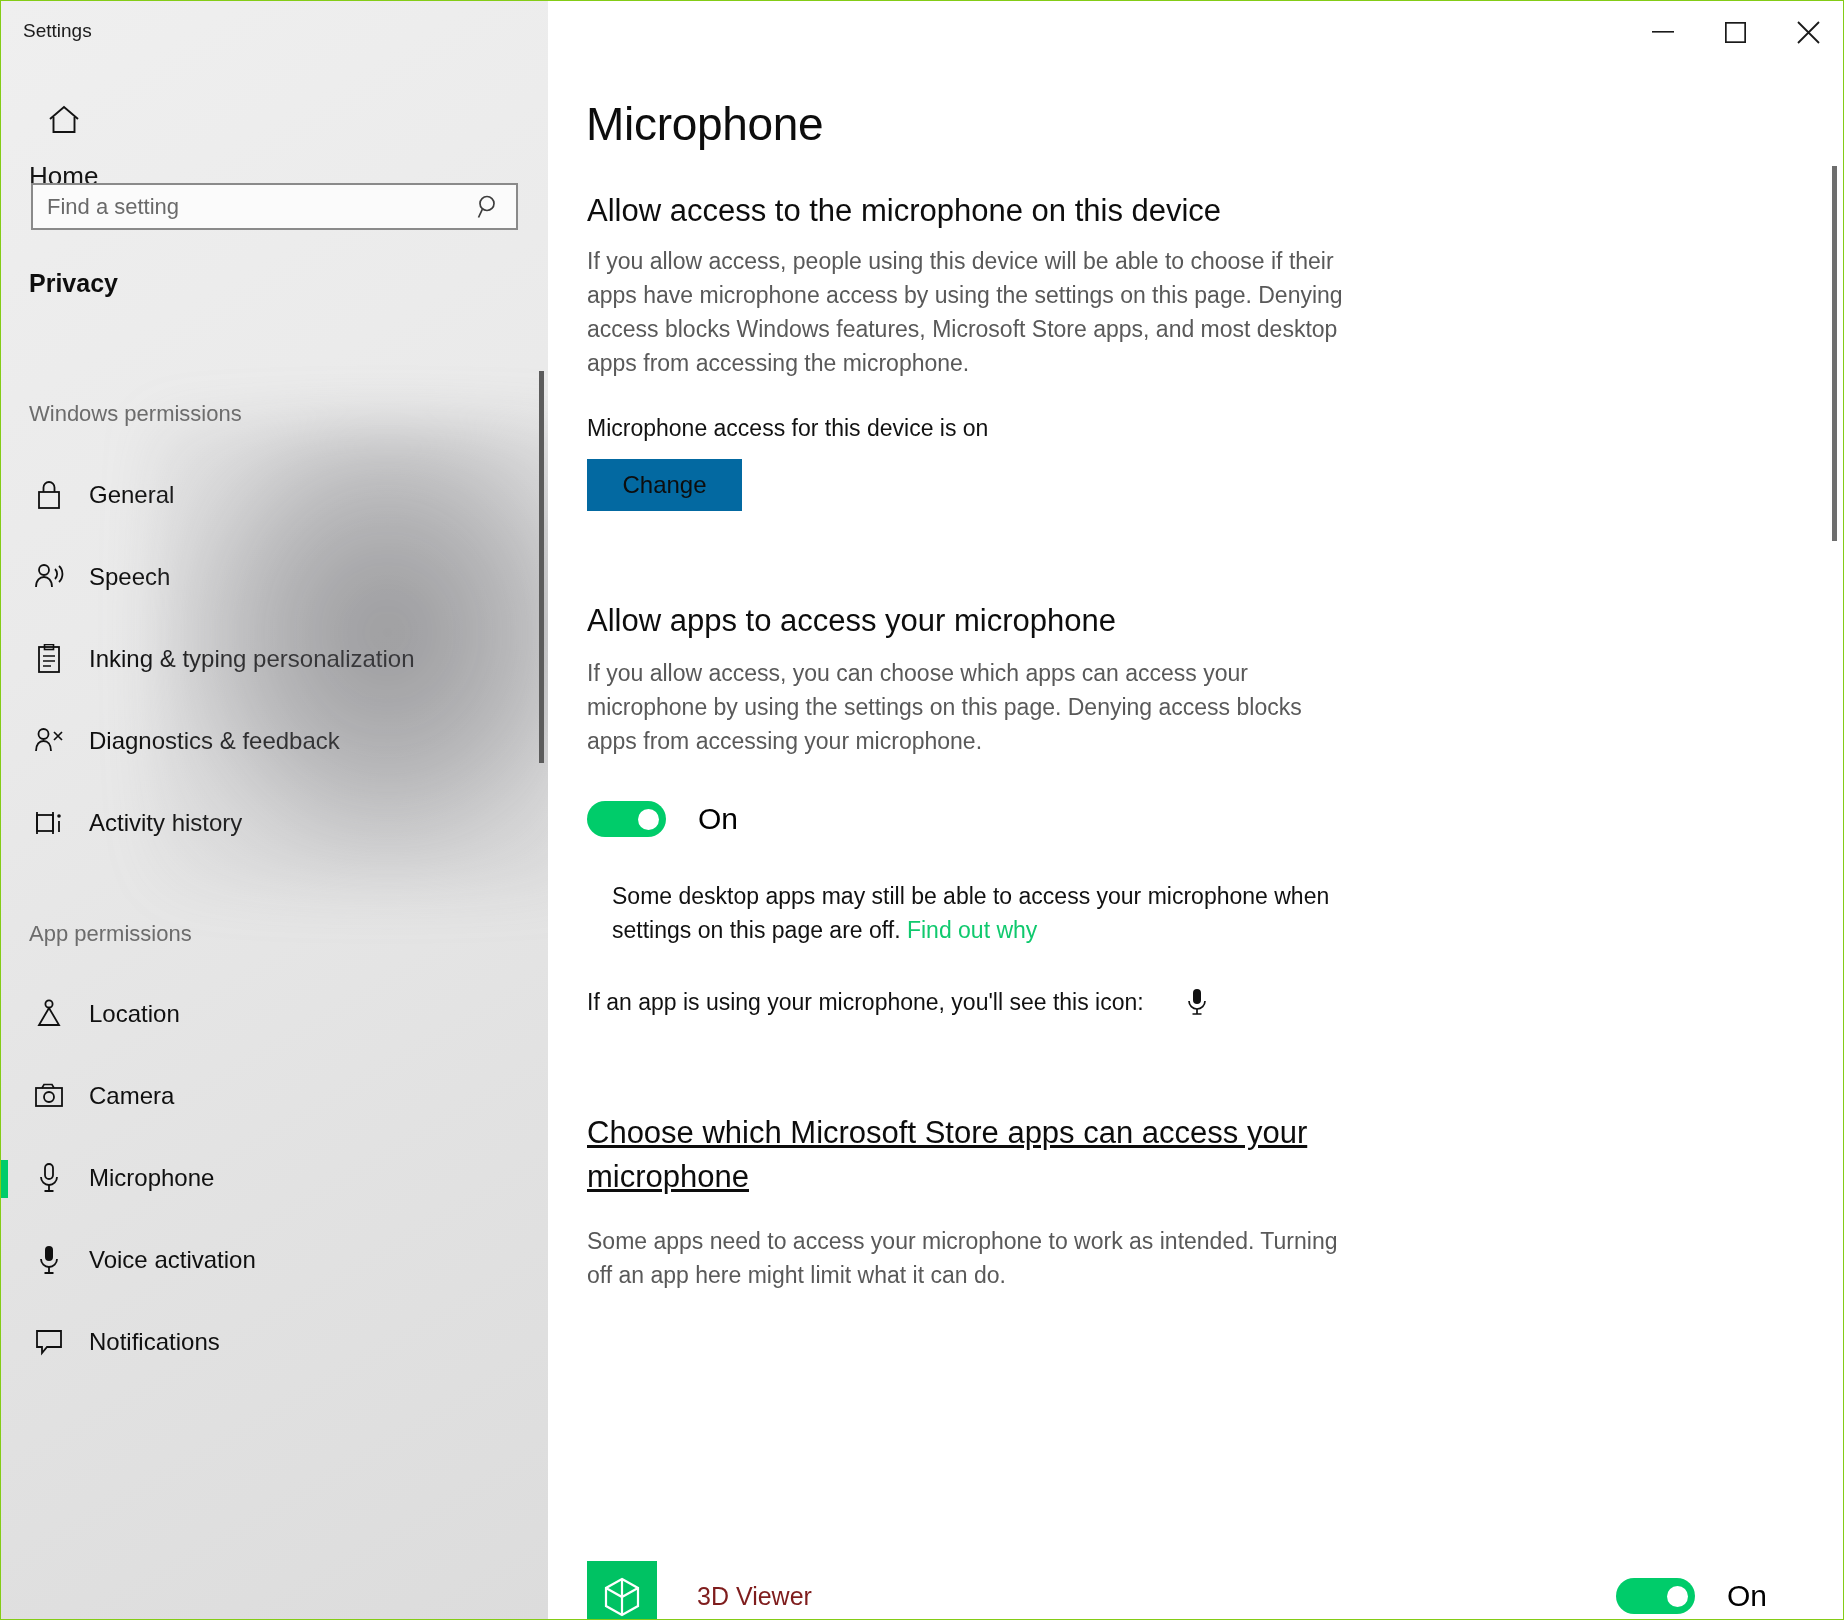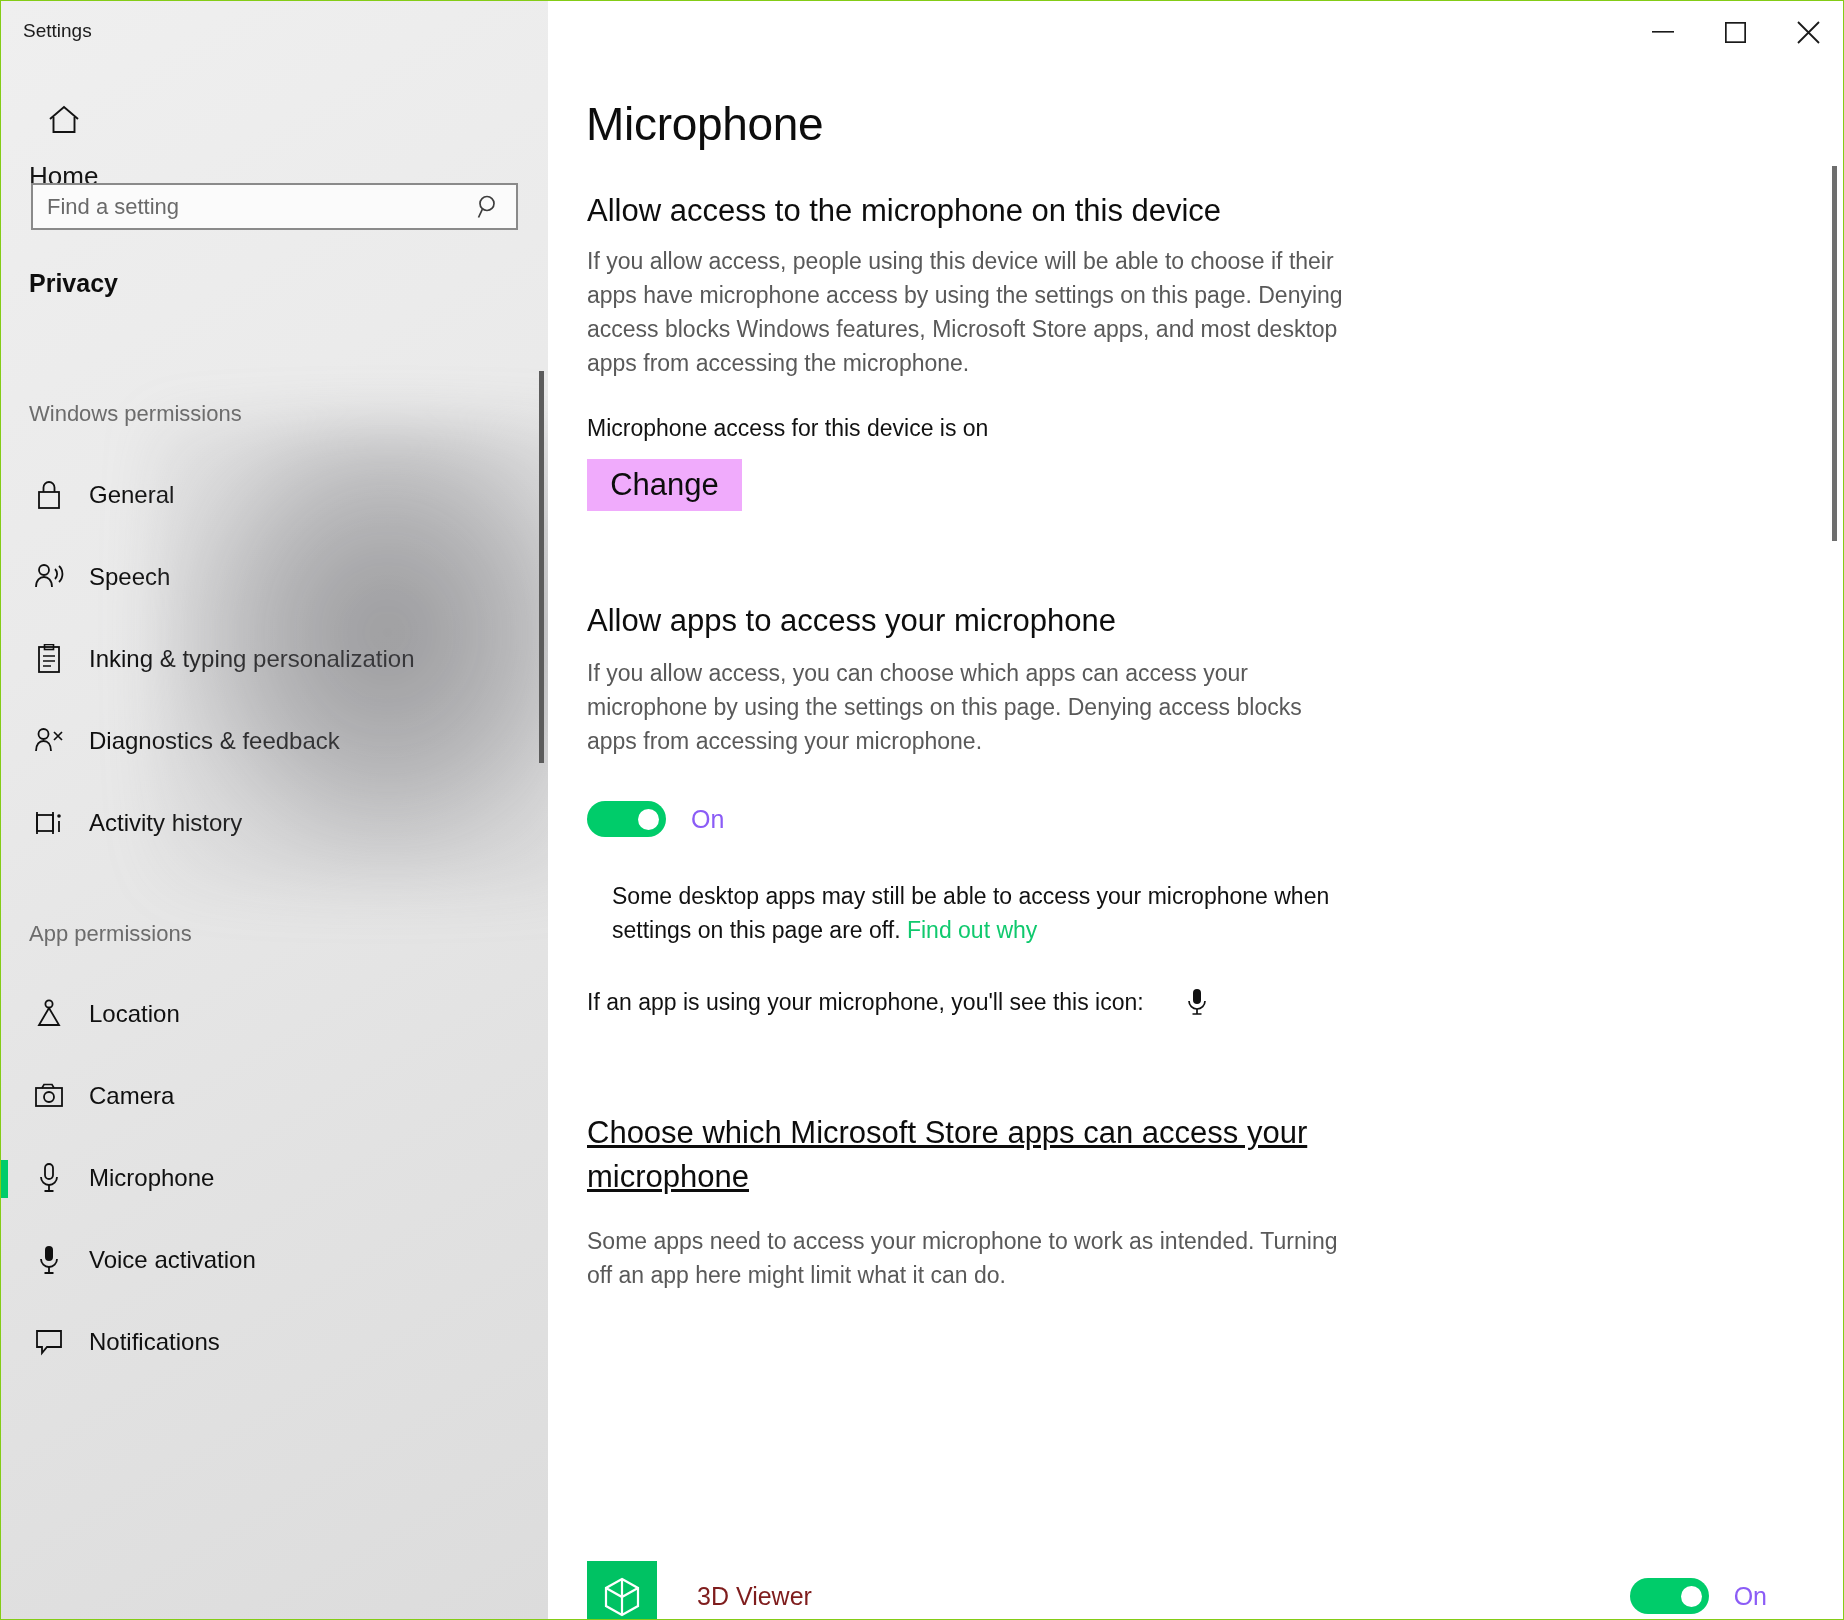--- a/index.html
+++ b/index.html
@@ -136,43 +136,43 @@
     font-size: 23px; color: #595959;
     width: 760px; line-height: 1.48;
   }
   .status-text {
     position: absolute; left: 38px;
     font-size: 23px; color: #111111;
   }
   .change-btn {
     position: absolute; left: 38px; top: 458px;
     width: 155px; height: 52px;
-    background: #f0abfc; border: none;
+    background: #0369a1; border: none;
     font-family: "Liberation Sans", sans-serif;
-    font-size: 31px; color: #0d0d0d;
+    font-size: 24px; color: #0d0d0d;
     cursor: pointer;
   }
   .note-text {
     position: absolute; left: 38px;
     font-size: 23px; color: #111111;
     width: 780px; line-height: 1.48;
   }
   .link-green { color: #10c96e; }
 
   .toggle-row { position: absolute; display: flex; align-items: center; }
   .toggle {
     width: 79px; height: 36px; border-radius: 18px;
     background: #00cc6a; position: relative; flex: none; cursor: pointer;
   }
   .toggle .knob {
     position: absolute; right: 7px; top: 8px;
     width: 21px; height: 21px; border-radius: 50%;
     background: #ffffff;
   }
-  .toggle-label { margin-left: 25px; font-size: 25px; color: #8b5cf6; }
+  .toggle-label { margin-left: 32px; font-size: 30px; color: #000000; }
 
   .icon-line { position: absolute; left: 38px; display: flex; align-items: center; gap: 20px; }
   .icon-line .txt { font-size: 23px; color: #111111; }
   .icon-line .mic-glyph { margin-left: 22px; display: flex; align-items: center; }
 
   .app-row {
     position: absolute; left: 38px; top: 1560px;
     width: 1180px; display: flex; align-items: center;
   }
   .app-tile {

